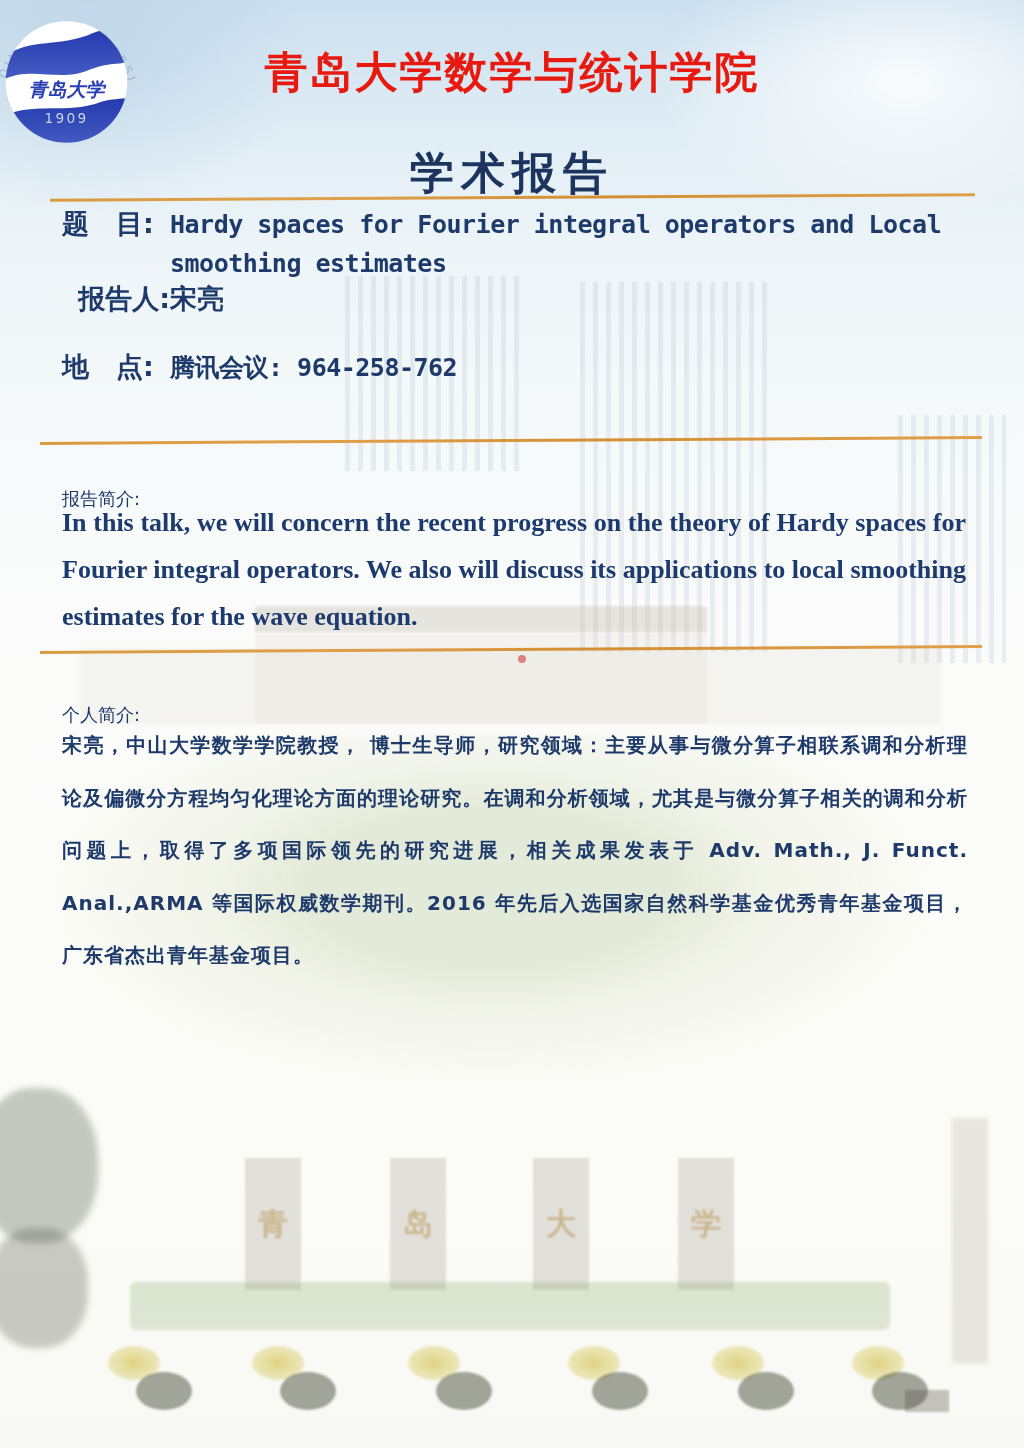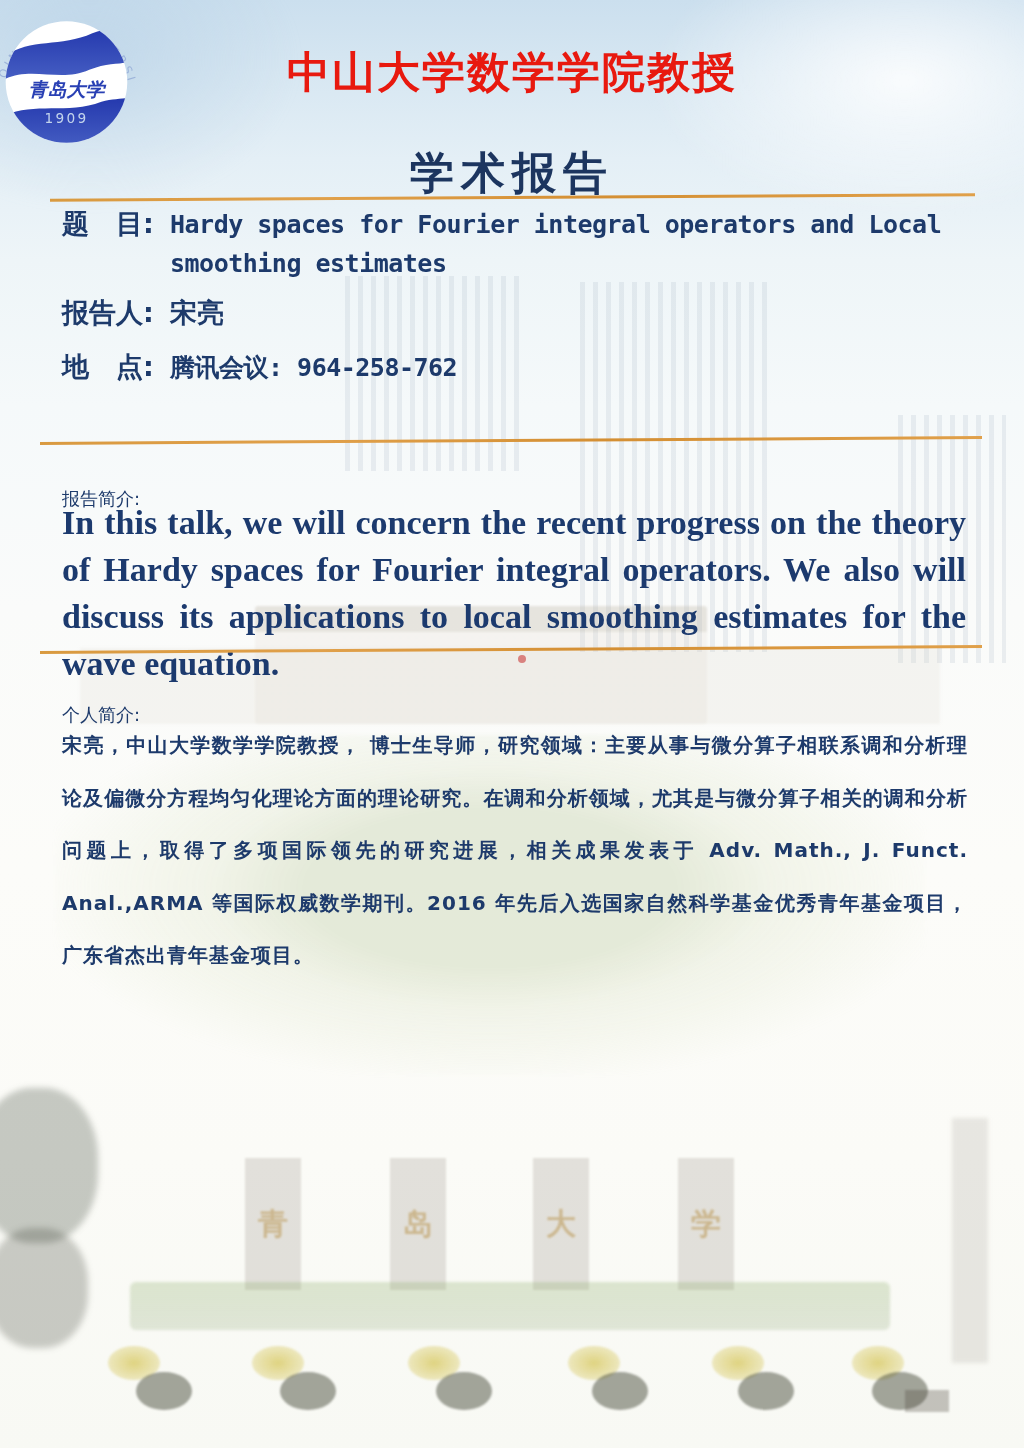--- a/index.html
+++ b/index.html
@@ -55,29 +55,29 @@
              background:linear-gradient(90deg,#d99a40 0%, #e0a04a 30%, #d48f33 60%, #e0a04a 100%); }
   .d1 { left:50px; width:925px; top:196px; }
   .d2 { left:40px; width:942px; top:439px; }
   .d3 { left:40px; width:942px; top:648px; }
   
   .drow { position:absolute; left:62px; color:#1d3a6b; font-weight:bold; font-size:27px; white-space:nowrap; }
   .dlabel { display:inline-block; min-width:108px; }
   .dvalue { font-family:"DejaVu Sans Mono","DejaVu Sans", monospace; letter-spacing:-0.5px; font-size:25px; }
   .r-title   { top:206px; }
   .r-title2  { top:247px; left:170px; }
-  .r-speaker { top:295px; }
+  .r-speaker { top:281px;text-align:right; }
   .r-venue   { top:349px; }
   .r-time    { top:402px; }
   
   .sec-heading { position:absolute; left:62px; color:#1d3a6b; font-weight:normal; font-size:18px;margin-top:30px; }
   .h-abstract { top:457px; }
   .abstract-body { position:absolute; left:62px; top:499px; width:904px;
                    font-family:"Liberation Serif", serif; font-weight:bold; color:#1c3a6e;
-                   font-size:34px; line-height:47px; text-align:justify; }
+                   font-size:26px; line-height:47px; text-align:justify; }
   
   .h-bio { top:673px; }
   .bio-body { position:absolute; left:62px; top:719px; width:906px;
               color:#1d3a6b; font-weight:bold; font-size:20px; line-height:52.5px;
               letter-spacing:1px; text-align:justify; }
 </style>
 </head>
 <body>
 
 <div class="page">
@@ -141,21 +141,21 @@
       <circle cx="49" cy="50" r="40" fill="#ffffff"></circle>
       <g clip-path="url(#lc)">
         <path d="M 5,36 C 22,20 44,28 66,18 C 78,13 88,17 95,12 L 95,34 C 86,40 78,36 64,42 C 44,51 24,38 5,50 Z" fill="url(#lg)"></path>
         <path d="M 5,74 C 25,62 48,72 72,63 C 82,60 90,62 95,58 L 95,95 L 5,95 Z" fill="url(#lg)"></path>
       </g>
       <text x="49" y="59" text-anchor="middle" font-size="12.5" font-weight="bold" font-style="italic" fill="#2940b4">青岛大学</text>
       <text x="49" y="77" text-anchor="middle" font-size="9" letter-spacing="1.5" fill="#c3d4ec">1909</text>
     </svg>
   </div>
 
-  <div class="uni-title">中山大学数学学院教授</div>
+  <div class="uni-title">青岛大学数学与统计学院</div>
   <div class="event-title">学术报告</div>
 
   <div class="divider d1"></div>
 
   <div class="drow r-title2">
     <span class="dvalue">smoothing estimates</span>
   </div>
   <div class="drow r-title">
     <span class="dlabel">题　目: </span><span class="dvalue">Hardy spaces for Fourier integral operators and Local</span>
   </div>

